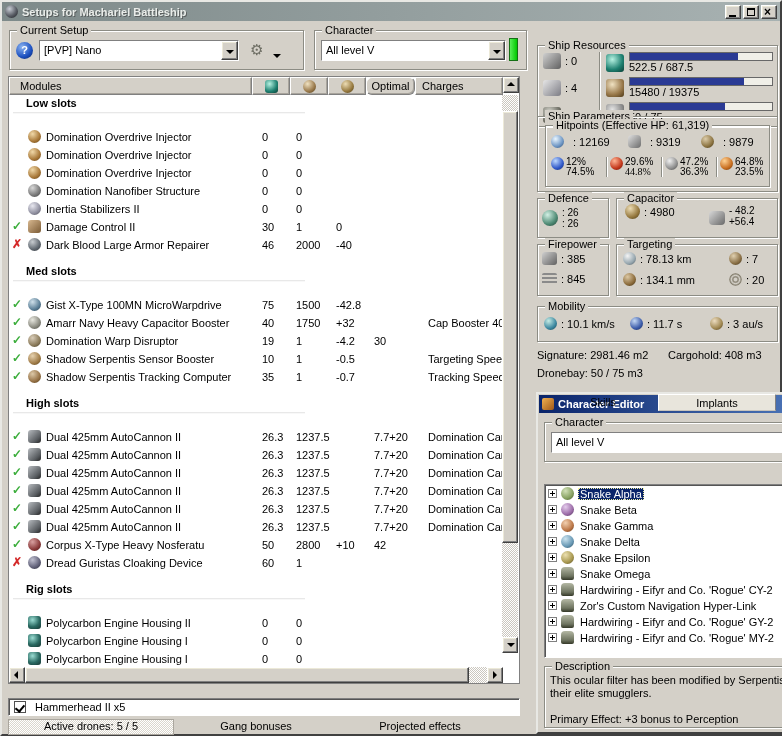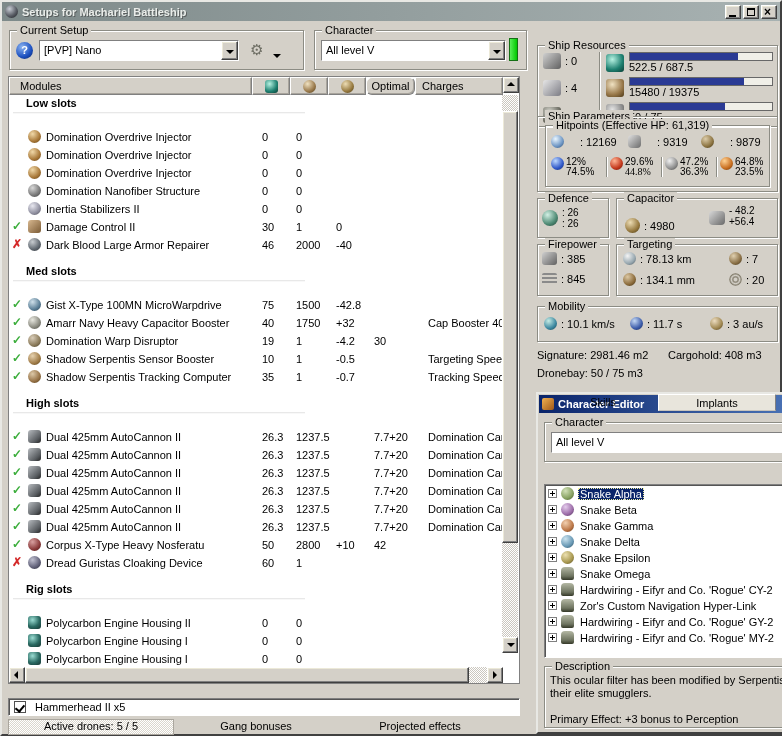--- a/index.html
+++ b/index.html
@@ -114,21 +114,21 @@
   #vthumb { position:absolute; left:0; top:16px; width:16px; height:432px; }
   #hscroll { position:absolute; left:0; bottom:0; width:494px; height:16px; }
   #hthumb { position:absolute; left:16px; top:0; width:444px; height:16px; }
   
   #gb-setup { left:9px; top:30px; width:295px; height:40px; }
   #gb-char { left:314px; top:30px; width:213px; height:40px; }
   
   #gb-res { left:537px; top:45px; width:241px; height:82px; }
   #gb-params { left:537px; top:116px; width:241px; height:76px; }
   #gb-hp { position:absolute; left:7px; top:8px; width:225px; height:62px; }
-  .hp-cell { position:absolute; display:flex; align-items:center; gap:16px; white-space:nowrap; }
+  .hp-cell { position:absolute; display:flex; align-items:center; gap:9px; white-space:nowrap; }
   .res-cell { position:absolute; display:flex; gap:2px; }
   .res-cell .nums { font-size:10px; line-height:10px; }
   .res-div { border-left:1px solid #8c8c84; box-shadow:1px 0 0 #fff; }
   #gb-def { left:537px; top:198px; width:72px; height:40px; }
   #gb-cap { left:616px; top:198px; width:162px; height:40px;padding-left:44px; }
   #gb-fire { left:537px; top:244px; width:72px; height:52px; }
   #gb-targ { left:616px; top:244px; width:162px; height:52px; }
   #gb-mob { left:537px; top:306px; width:241px; height:36px; }
   .stat { display:flex; align-items:center; gap:4px; white-space:nowrap; }
   
@@ -553,21 +553,21 @@
   <div class="stat" style="position:absolute;left:4px;top:8px;">
     <span class="spr spr-defence" style="width:16px;height:16px;"></span>
     <span style="font-size:10px;line-height:11px;">
       <span style="display:block;">: 26</span>
       <span style="display:block;">: 26</span>
     </span>
   </div>
 </div>
 <div id="gb-cap" class="abs groupbox">
   <span class="legend">Capacitor</span>
-  <div class="stat" style="position:absolute;left:8px;top:19px;justify-content:space-between;">
+  <div class="stat" style="position:absolute;left:8px;top:5px;justify-content:space-between;">
     <span class="spr spr-capacitor" style="width:15px;height:15px;"></span>
     <span>: 4980</span>
   </div>
   <div class="stat" style="position:absolute;left:92px;top:6px;">
     <span class="spr spr-battery" style="width:16px;height:14px;margin-top:4px;"></span>
     <span style="font-size:10px;line-height:11px;">
       <span style="display:block;">- 48.2</span>
       <span style="display:block;">+56.4</span>
     </span>
   </div>

